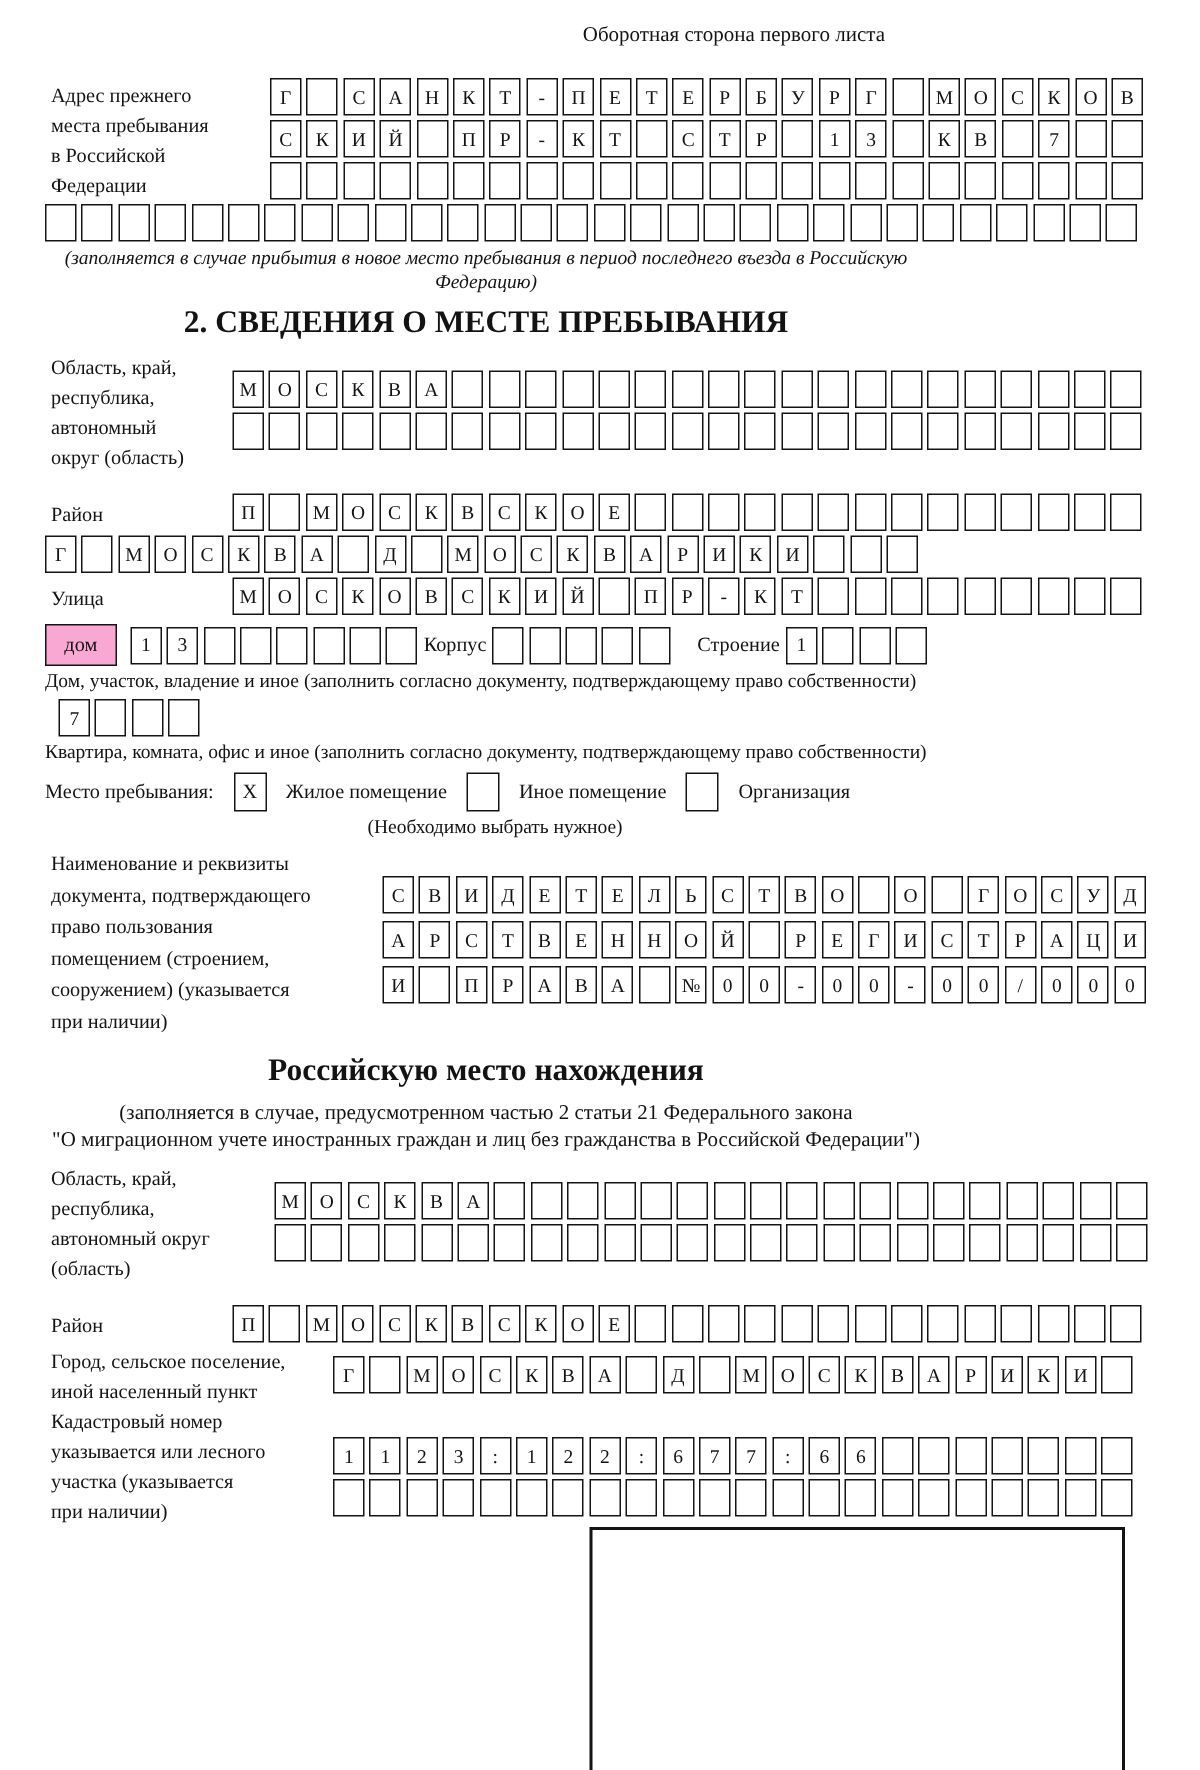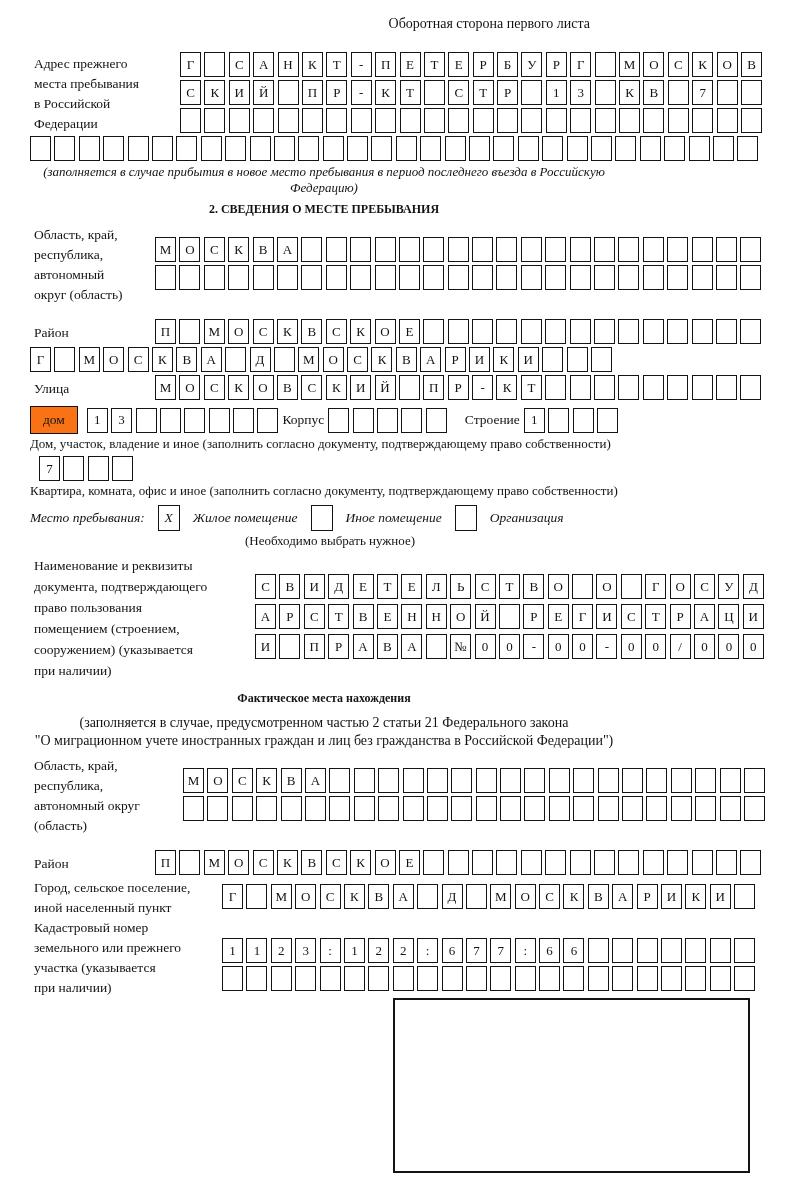--- a/index.html
+++ b/index.html
@@ -5,29 +5,29 @@
   html,body{margin:0;padding:0;background:#ffffff;}
   body{width:800px;height:1180px;color:#131313;
        font-family:"Liberation Serif","DejaVu Serif",serif;font-size:13.5px;}
   .page{padding:16px 30px 0 30px;box-sizing:border-box;width:648px;}
   .back-note{text-align:right;padding-right:28px;font-size:14px;margin-bottom:20px;}
   .frow{display:flex;align-items:center;}
   .label{white-space:pre-line;line-height:20px;padding-left:4px;box-sizing:border-box;flex:0 0 auto;}
   .cells{display:flex;gap:3.4px;margin-bottom:3px;}
   .cell{flex:0 0 21px;height:25px;box-sizing:border-box;border:1.6px solid #141414;
         display:flex;align-items:center;justify-content:center;font-size:13px;background:#fff;}
-  .widebox{border:1.6px solid #141414;height:28px;box-sizing:border-box;background:#f97316;
+  .widebox{border:1.6px solid #141414;height:28px;box-sizing:border-box;background:#f9a8d4;
         display:flex;align-items:center;justify-content:center;font-size:13.5px;}
   .note{font-size:13px;margin:2px 0 4px 0;}
   .center{text-align:center;font-style:italic;}
-  .sect-title{font-weight:bold;font-size:12px;text-align:center;margin:6px 0 8px 0;}
+  .sect-title{font-weight:bold;font-size:21px;text-align:center;margin:6px 0 8px 0;}
   .inline-lbl{line-height:28px;padding:0 4px;}
   .checkbox{flex:0 0 22px;height:26px;box-sizing:border-box;border:1.6px solid #141414;
         display:flex;align-items:center;justify-content:center;font-size:13.5px;background:#fff;}
-  .stay-row{display:flex;align-items:center;gap:13px;margin:6px 0 2px 0;font-style:italic;}
+  .stay-row{display:flex;align-items:center;gap:13px;margin:6px 0 2px 0;}
   .stamp-box{border:2px solid #141414;width:357px;height:175px;margin-left:363px;background:#fff;box-sizing:border-box;}
   .fact-note{font-size:14px;line-height:18px;text-align:center;white-space:pre-line;margin-bottom:6px;}
   .mt14{margin-top:14px;}
 </style>
 </head>
 <body>
 
 <div class="page">
 
   <div class="back-note">Оборотная сторона первого листа</div>
@@ -432,21 +432,21 @@
           <span class="cell">0</span>
           <span class="cell">0</span>
           <span class="cell">/</span>
           <span class="cell">0</span>
           <span class="cell">0</span>
           <span class="cell">0</span>
         </div>
     </div>
   </div>
 
-  <div class="sect-title" style="margin-top:10px">Фактическое места нахождения</div>
+  <div class="sect-title" style="margin-top:10px">Российскую место нахождения</div>
   <div class="fact-note">(заполняется в случае, предусмотренном частью 2 статьи 21 Федерального закона
 "О миграционном учете иностранных граждан и лиц без гражданства в Российской Федерации")</div>
 
   <div class="frow">
     <div class="label" style="flex-basis:153px">Область, край,
 республика,
 автономный округ
 (область)</div>
     <div>
       <div class="cells">
@@ -559,21 +559,21 @@
         <span class="cell">Р</span>
         <span class="cell">И</span>
         <span class="cell">К</span>
         <span class="cell">И</span>
         <span class="cell"></span>
       </div>
   </div>
 
   <div class="frow">
     <div class="label" style="flex-basis:192px">Кадастровый номер
-земельного или прежнего
+указывается или лесного
 участка (указывается
 при наличии)</div>
     <div style="margin-top:16px">
       <div class="cells">
           <span class="cell">1</span>
           <span class="cell">1</span>
           <span class="cell">2</span>
           <span class="cell">3</span>
           <span class="cell">:</span>
           <span class="cell">1</span>

